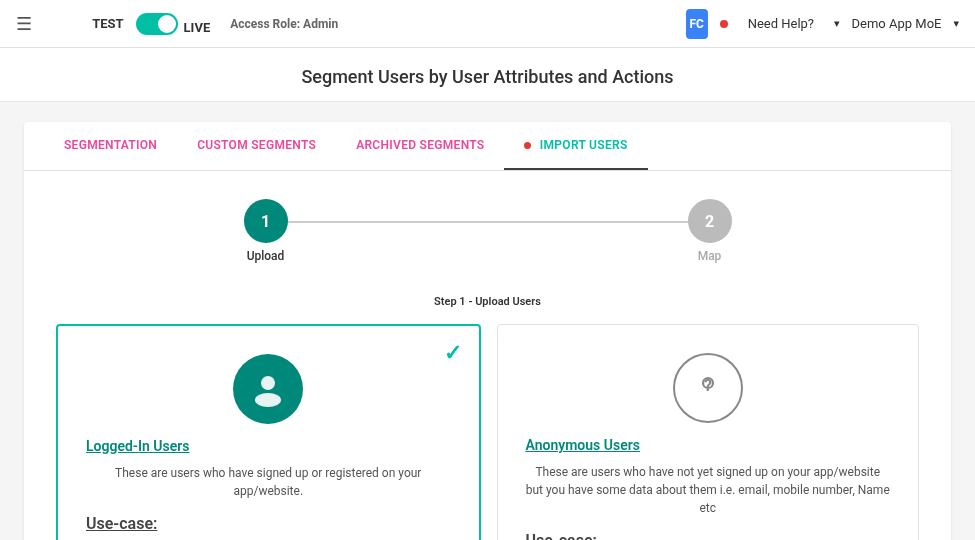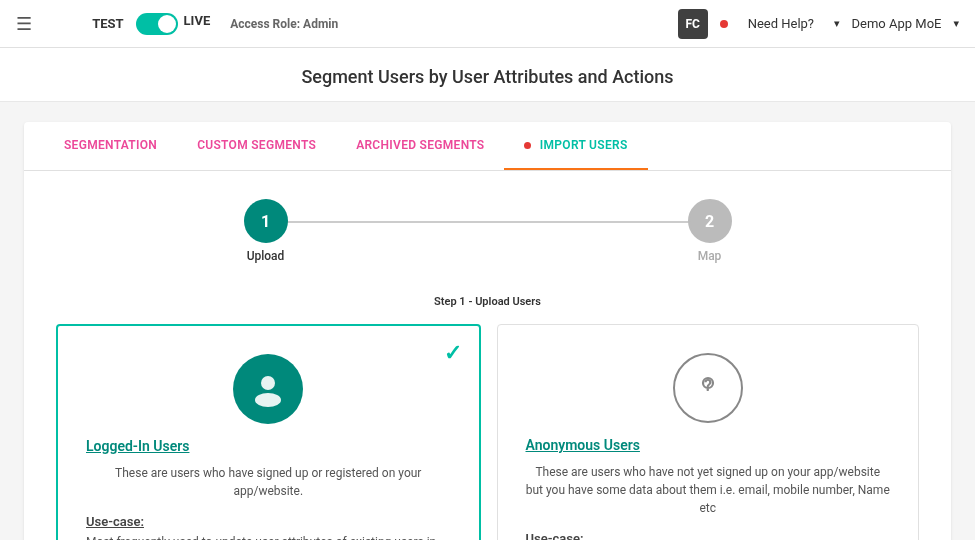--- a/index.html
+++ b/index.html
@@ -5,34 +5,34 @@
     * { box-sizing: border-box; margin: 0; padding: 0; }
     body { font-family: -apple-system, BlinkMacSystemFont, 'Segoe UI', Roboto, sans-serif; background: #f5f5f5; font-size: 13px; color: #333; }
 
     
     .topnav {
       display: flex; align-items: center; background: #fff; height: 48px;
       padding: 0 16px; border-bottom: 1px solid #e0e0e0; gap: 12px;
     }
     .hamburger { font-size: 18px; cursor: pointer; color: #555; }
     .env-label { font-weight: 700; font-size: 13px; color: #333; margin-left: 48px; }
-    .toggle-container { display: flex; align-items: flex-start; }
+    .toggle-container { display: flex; align-items: flex-end; }
     .toggle {
       width: 42px; height: 22px; background: #00bfa5; border-radius: 11px;
       position: relative; cursor: pointer;
     }
     .toggle::after {
       content: ''; position: absolute; width: 18px; height: 18px;
       background: #fff; border-radius: 50%; top: 2px; right: 2px;
     }
     .live-label { font-weight: 700; font-size: 13px; color: #333; margin-left: 6px; }
     .access-role { font-size: 12px; color: #666; margin-left: 8px; font-weight: bold; }
     .nav-spacer { flex: 1; }
     .fc-badge {
-      width: 30px; height: 30px; background: #404040; border-radius: 4px;
+      width: 22px; height: 30px; background: #3b82f6; border-radius: 4px;
       display: flex; align-items: center; justify-content: center;
       color: #fff; font-weight: 700; font-size: 12px;
     }
     .need-help {
       display: flex; align-items: center; gap: 20px; font-size: 13px; color: #333;
       cursor: pointer;
     }
     .help-dot { width: 8px; height: 8px; background: #e53935; border-radius: 50%; }
     .demo-app { font-size: 13px; color: #333; cursor: pointer; }
 
@@ -49,21 +49,21 @@
     
     .tab-card { background: #fff; border-radius: 4px; box-shadow: 0 1px 3px rgba(0,0,0,0.1); }
 
     
     .tabs { display: flex; border-bottom: 1px solid #e0e0e0; padding: 0 20px; }
     .tab {
       padding: 16px 20px; font-size: 12px; font-weight: 600; color: #ec4899;
       cursor: pointer; border-bottom: 2px solid transparent; letter-spacing: 0.3px;
       text-transform: uppercase;
     }
-    .tab.active { color: #00bfa5; border-bottom: 2px solid #f97316; }
+    .tab.active { color: #00bfa5; border-bottom: 2px solid #404040; }
     .tab-dot { display: inline-block; width: 7px; height: 7px; background: #e53935; border-radius: 50%; margin-right: 5px; vertical-align: middle; }
 
     
     .tab-body { padding: 28px 32px 32px; }
 
     
     .stepper { display: flex; align-items: center; justify-content: center; margin-bottom: 32px; position: relative; }
     .stepper-line {
       position: absolute; top: 22px; left: 50%; transform: translateX(-50%);
       width: 440px; height: 2px; background: #ccc; z-index: 0;
@@ -101,21 +101,21 @@
       width: 70px; height: 70px; border-radius: 50%;
       background: #00897b; display: flex; align-items: center; justify-content: center;
     }
     .anon-icon-circle {
       width: 70px; height: 70px; border-radius: 50%;
       border: 2px solid #888; display: flex; align-items: center; justify-content: center;
     }
 
     .card-title { text-align: left; font-size: 14px; font-weight: 600; color: #00897b; text-decoration: underline; margin-bottom: 10px; }
     .card-desc { font-size: 12px; color: #555; text-align: center; margin-bottom: 14px; line-height: 1.5; }
-    .card-section-label { font-size: 13px; font-weight: 600; text-decoration: underline; color: #444; margin-bottom: 4px; }
+    .card-section-label { font-size: 16px; font-weight: 600; text-decoration: underline; color: #444; margin-bottom: 4px; }
     .card-section-text { font-size: 12px; color: #555; line-height: 1.5; margin-bottom: 12px; }
   </style>
 </head>
 <body>
 
 <nav class="topnav">
   <span class="hamburger">☰</span>
   <span class="env-label">TEST</span>
   <div class="toggle-container">
     <div class="toggle"></div>

